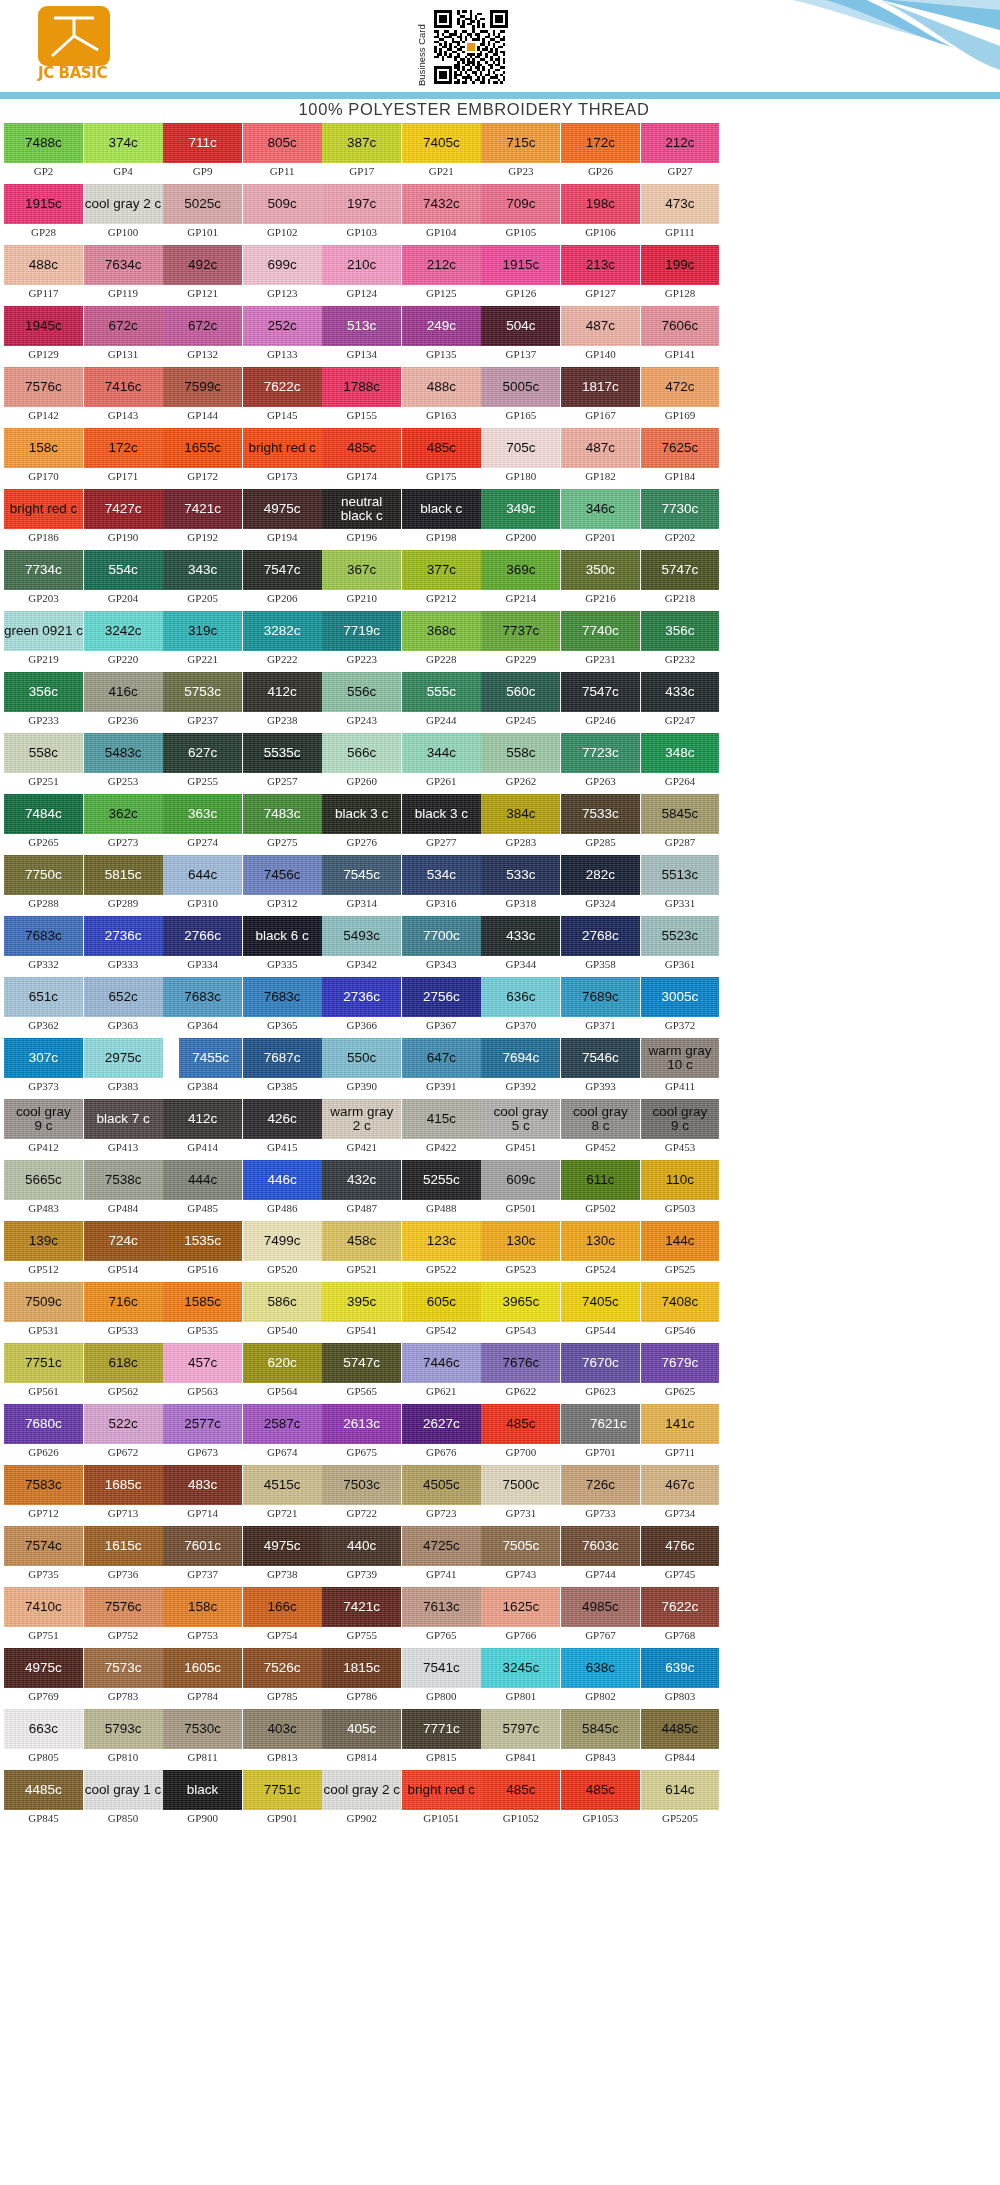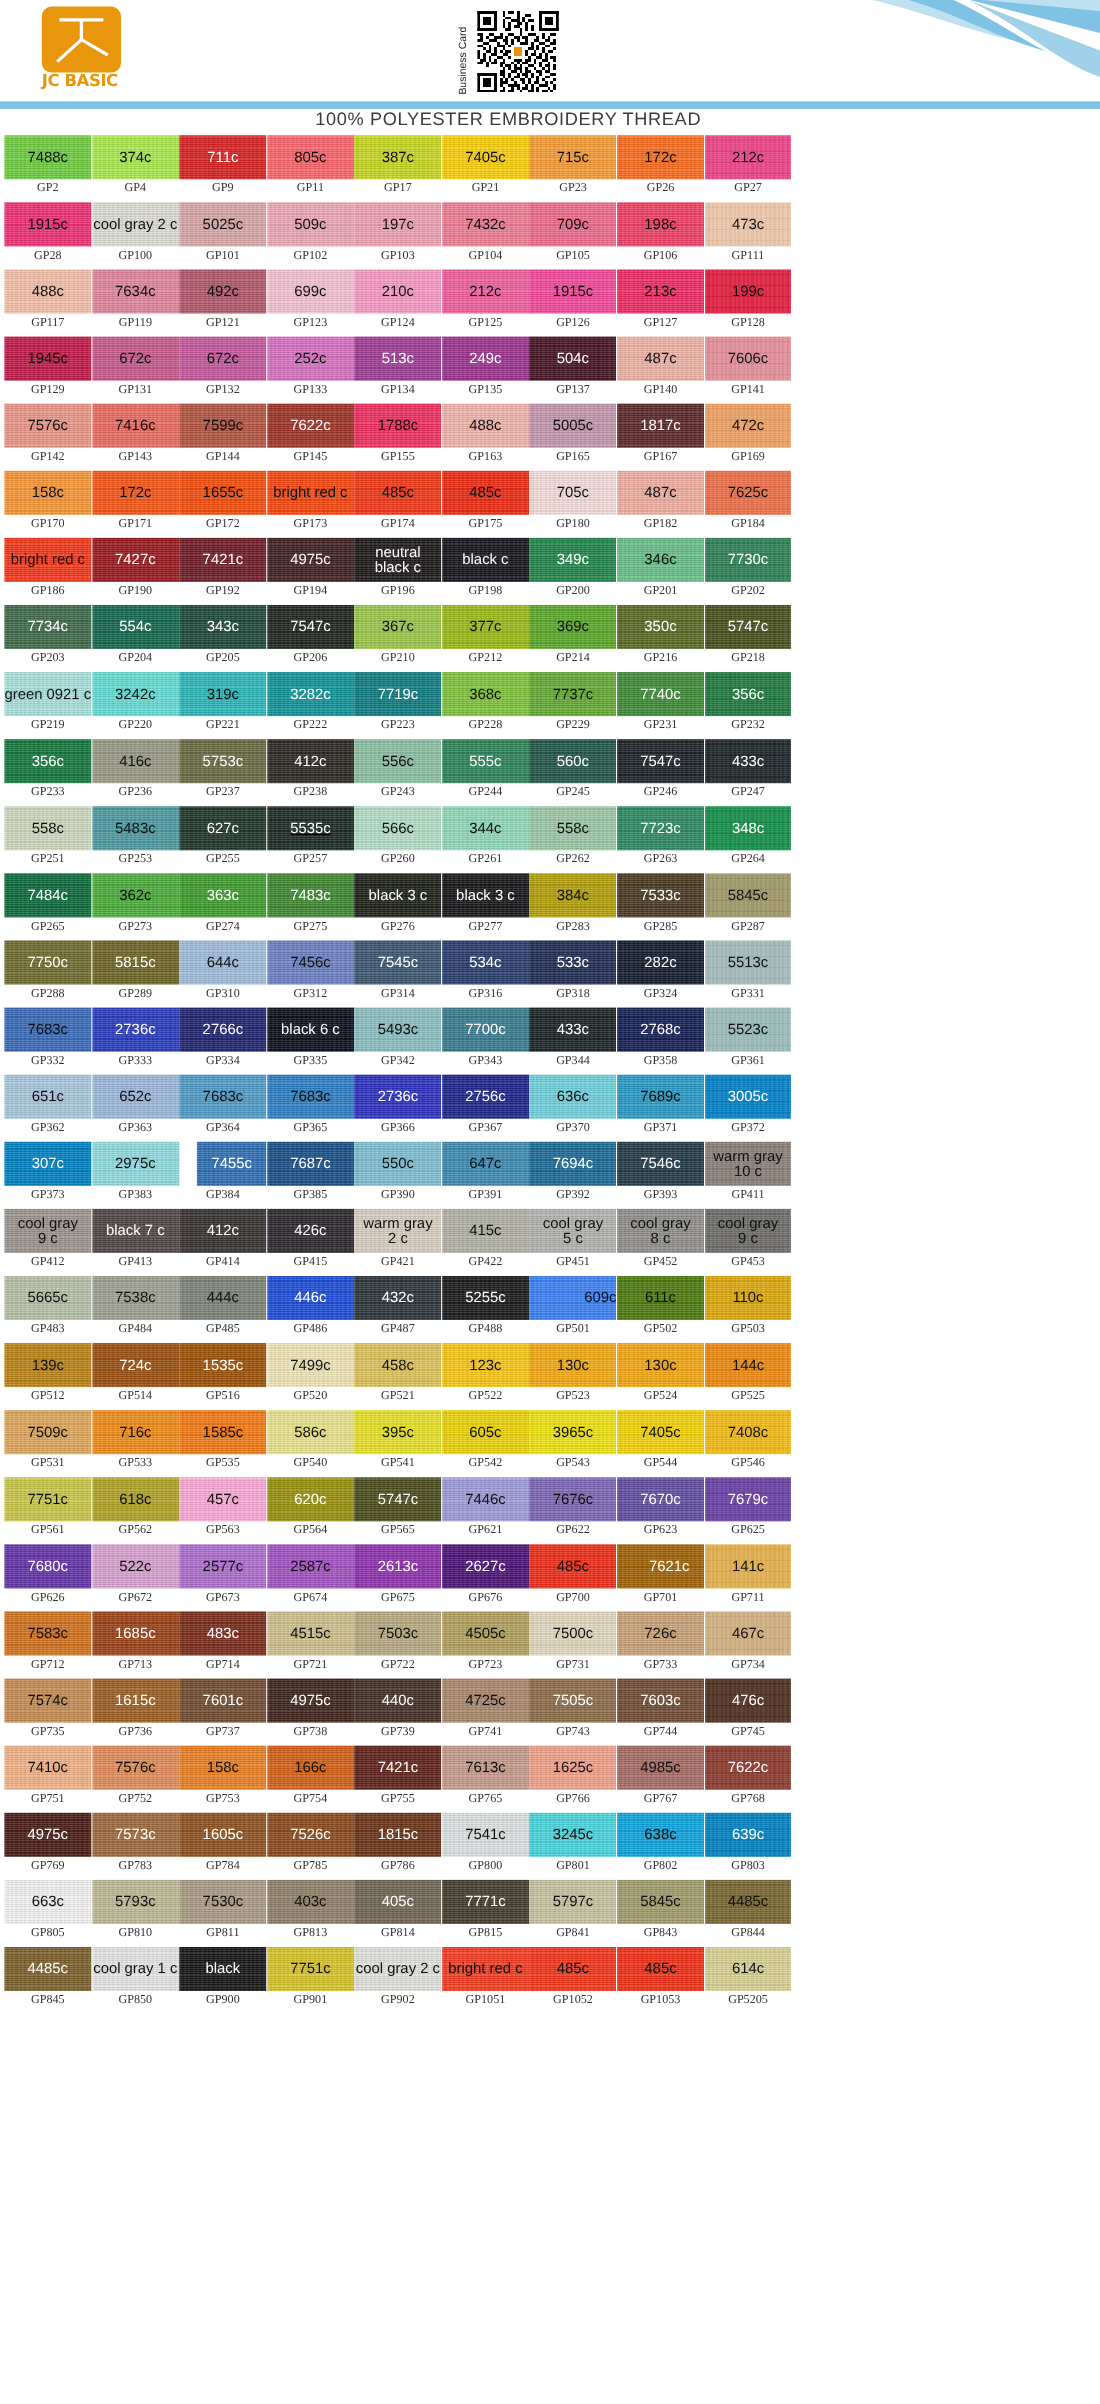--- a/index.html
+++ b/index.html
@@ -21,21 +21,21 @@
   .contact{font-size:14px;color:#111;line-height:20px;}
 
   .qr-wrap{position:absolute;left:418px;top:6px;width:90px;height:82px;}
   .qr-label{position:absolute;left:-2px;top:2px;writing-mode:vertical-rl;transform:rotate(180deg);font-size:9.5px;color:#222;height:78px;}
   .qr-box{position:absolute;left:16px;top:4px;width:74px;height:74px;background:#fff;}
   .qr-box svg{display:block;}
 
   .bluebar{width:1000px;height:7px;background:#7EC2E4;}
 
   .title-row{width:1000px;height:24px;position:relative;}
-  .title{position:absolute;left:212px;top:1px;width:500px;text-align:center;font-size:16.5px;color:#3a3a3a;letter-spacing:.6px;font-family:"Liberation Sans",sans-serif;}
+  .title{position:absolute;left:224px;top:1px;width:500px;text-align:center;font-size:16.5px;color:#3a3a3a;letter-spacing:.6px;font-family:"Liberation Sans",sans-serif;}
 
   
   .grid{position:relative;width:720px;padding-left:4px;box-sizing:border-box;}
   .row{display:flex;width:716px;}
   .cell{width:79.5px;margin-right:.6px;}
   .sw{height:40px;position:relative;display:flex;align-items:center;justify-content:center;text-align:center;overflow:hidden;}
   .sw .tex{position:absolute;inset:0;
     background-image:repeating-linear-gradient(0deg,rgba(255,255,255,.13) 0px,rgba(255,255,255,.13) 1px,rgba(0,0,0,.07) 1px,rgba(0,0,0,.07) 2px),
                      repeating-linear-gradient(90deg,rgba(255,255,255,.05) 0px,rgba(255,255,255,.05) 2px,rgba(0,0,0,.04) 2px,rgba(0,0,0,.04) 4px);
     pointer-events:none;}
@@ -1426,21 +1426,21 @@
         <div class="gp">GP487</div>
       </div>
       <div class="cell">
         <div class="sw dk" style="background: rgb(28, 28, 30);">
           <div class="tex"></div>
           <span>5255c</span>
         </div>
         <div class="gp">GP488</div>
       </div>
       <div class="cell">
-        <div class="sw lt" style="background: #3b82f6; justify-content: flex-end;">
+        <div class="sw lt" style="background: #a3a3a3;">
           <div class="tex"></div>
           <span>609c</span>
         </div>
         <div class="gp">GP501</div>
       </div>
       <div class="cell">
         <div class="sw lt" style="background: #4d7c0f; text-align: center;">
           <div class="tex"></div>
           <span>611c</span>
         </div>
@@ -1693,21 +1693,21 @@
         <div class="gp">GP676</div>
       </div>
       <div class="cell">
         <div class="sw lt" style="background: rgb(239, 46, 24);">
           <div class="tex"></div>
           <span>485c</span>
         </div>
         <div class="gp">GP700</div>
       </div>
       <div class="cell">
-        <div class="sw dk" style="background: #a16207; padding-left: 16px;">
+        <div class="sw dk" style="background: #737373; padding-left: 16px;">
           <div class="tex"></div>
           <span>7621c</span>
         </div>
         <div class="gp">GP701</div>
       </div>
       <div class="cell">
         <div class="sw lt" style="background: rgb(232, 180, 76);">
           <div class="tex"></div>
           <span>141c</span>
         </div>

